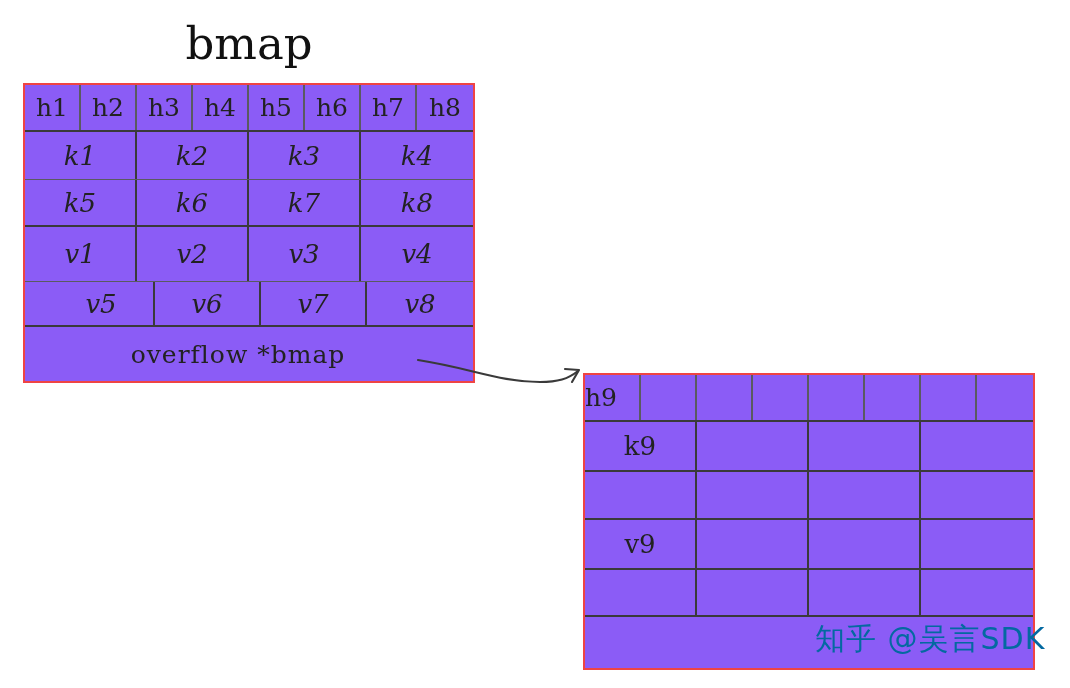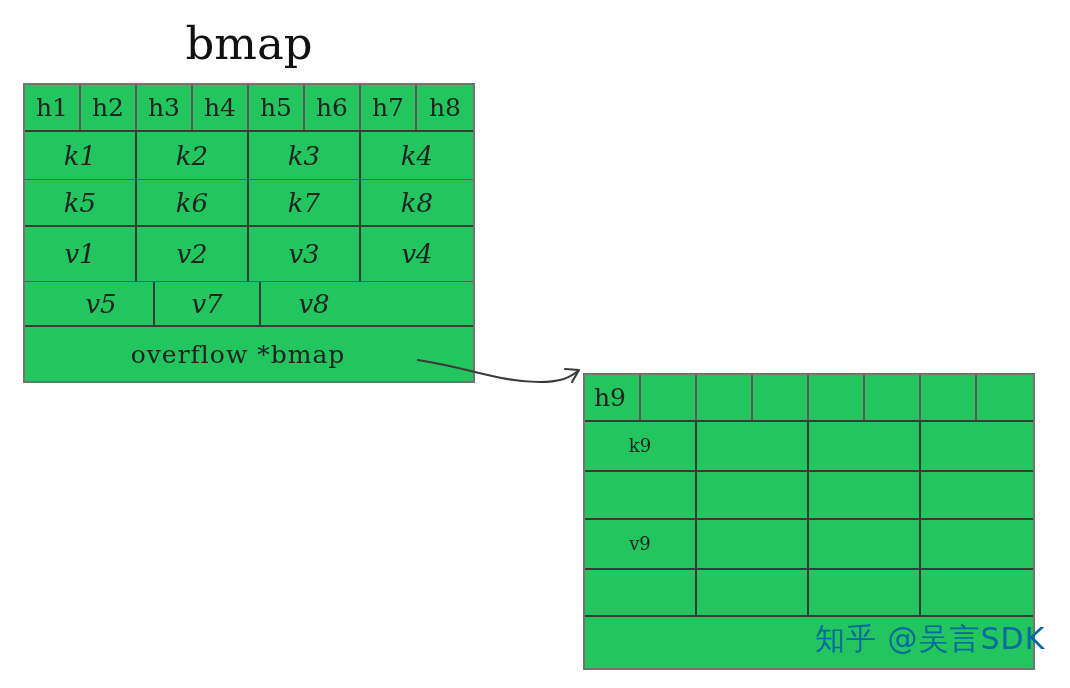--- a/index.html
+++ b/index.html
@@ -35,22 +35,22 @@
     letter-spacing: 0px;
     font-family: "DejaVu Serif", "Liberation Serif", serif;
     color: #111111;
     white-space: nowrap;
   }
 
   
   .bucket {
     position: absolute;
     box-sizing: border-box;
-    border: 2px solid #737373;
-    background: #22c55e;
+    border: 2px solid #ef4444;
+    background: #8b5cf6;
   }
   .brow {
     display: flex;
     box-sizing: border-box;
     width: 100%;
     border-bottom: 2px solid #3a3a3a;
   }
   .brow.last {
     border-bottom: none;
     margin-left: 36px;
@@ -95,22 +95,22 @@
     width: 452px;
     height: 297px;
   }
   #bucket-right .hrow  { height: 47px; }
   #bucket-right .krow1 { height: 50px; }
   #bucket-right .krow2 { height: 48px; }
   #bucket-right .vrow1 { height: 50px; }
   #bucket-right .vrow2 { height: 47px; }
   #bucket-right .ovrow { height: 51px; border-bottom: none; }
   #bucket-right .hrow .cell  { width: 12.5%; font-size: 25px; }
-  #bucket-right .hrow .cell:first-child { justify-content: flex-start; padding-left: 9px; }
-  #bucket-right .kvrow .cell { width: 25%; font-size: 18px; }
+  #bucket-right .hrow .cell:first-child { justify-content: flex-start; }
+  #bucket-right .kvrow .cell { width: 25%; font-size: 26px; }
   #bucket-right .ovrow .cell { width: 100%; }
 
   
   .arrow-layer {
     position: absolute;
     left: 0; top: 0;
     width: 1070px;
     height: 688px;
     pointer-events: none;
   }
@@ -164,20 +164,21 @@
 
     <div class="brow kvrow vrow1">
       <div class="cell">v1</div>
       <div class="cell">v2</div>
       <div class="cell">v3</div>
       <div class="cell lastcol">v4</div>
     </div>
 
     <div class="brow kvrow vrow2">
       <div class="cell">v5</div>
+      <div class="cell">v6</div>
       <div class="cell">v7</div>
       <div class="cell lastcol">v8</div>
     </div>
 
     <div class="brow ovrow last">
       <div class="cell lastcol">
         <span>overflow  *bmap</span>
       </div>
     </div>
 

